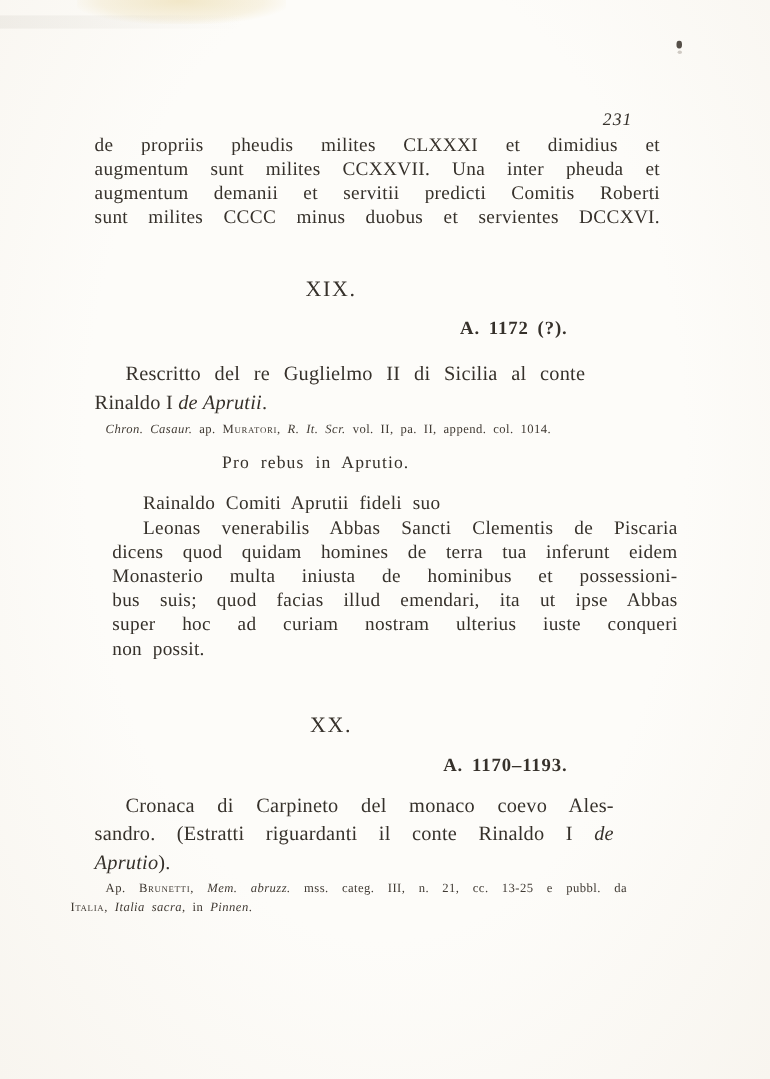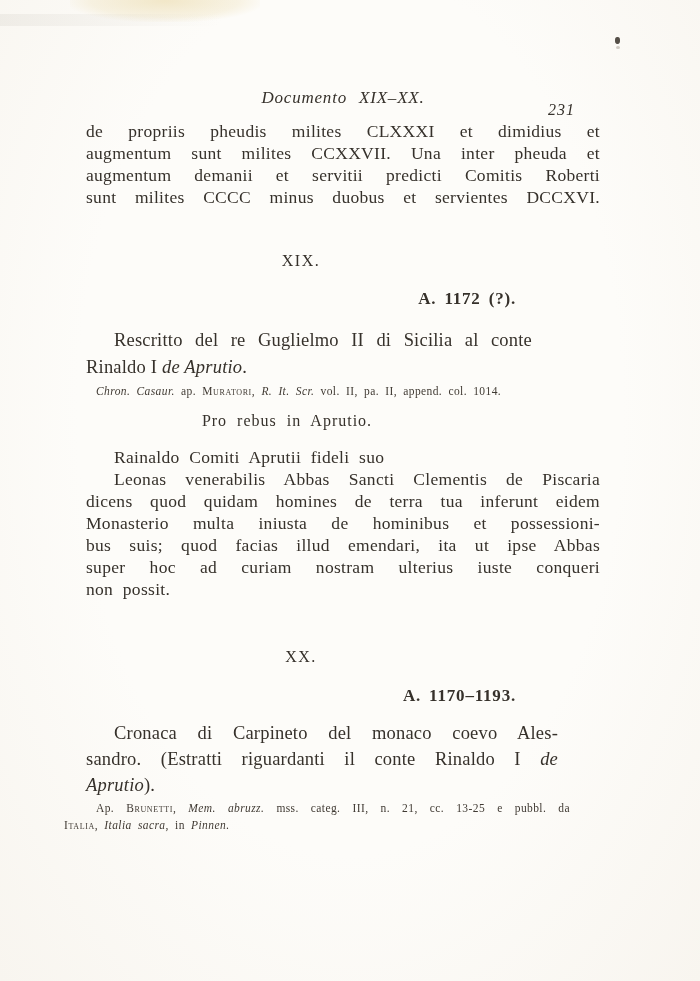--- a/index.html
+++ b/index.html
@@ -51,21 +51,21 @@
 
   
   .para1 {
     top: 120px; left: 86px; width: 514px;
     font-size: 17.5px; line-height: 22px; letter-spacing: 0.3px;
   }
 
   
   .secnum {
     left: 86px; width: 430px; text-align: center;
-    font-size: 16px; letter-spacing: 1.5px;
+    font-size: 20px; letter-spacing: 1.5px;
   }
   .secdate {
     left: 86px; width: 430px; text-align: right;
     font-size: 17px; letter-spacing: 0.8px; word-spacing: 3px; font-weight: bold;
   }
   .sec19num { top: 252px; }
   .sec19date { top: 289px; }
   .sec20num { top: 648px; }
   .sec20date { top: 686px; }
 
@@ -88,21 +88,21 @@
   .cite20 { top: 800px; left: 64px; width: 506px; line-height: 17px; }
 
   
   .doctitle {
     top: 412px; left: 86px; width: 402px; text-align: center;
     font-size: 16px; letter-spacing: 1px; word-spacing: 5px;
   }
 
   
   .body19 {
-    top: 446px; left: 86px; width: 514px;
+    top: 446px; left: 102px; width: 514px;
     font-size: 17.5px; line-height: 22px; letter-spacing: 0.3px;
   }
 
   .line { min-height: 1em; }
   .just { text-align: justify; text-align-last: justify; }
   .ind  { padding-left: 28px; }
   .ind32{ padding-left: 32px; }
   .sp   { word-spacing: 5px; }
 
   .seg-i  { font-style: italic; }
@@ -111,36 +111,35 @@
 </head>
 <body>
 
 <div class="page">
 
   <div class="blk stain"></div>
   <div class="blk streak"></div>
   <div class="blk speck"></div>
   <div class="blk speck2"></div>
 
-  <div class="blk runhead">Documento XIX–XX.</div>
   <div class="blk folio">231</div>
 
   <div class="blk para1">
     <div class="line just">de propriis pheudis milites CLXXXI et dimidius et</div>
     <div class="line just">augmentum sunt milites CCXXVII. Una inter pheuda et</div>
     <div class="line just">augmentum demanii et servitii predicti Comitis Roberti</div>
     <div class="line just">sunt milites CCCC minus duobus et servientes DCCXVI.</div>
   </div>
 
   <div class="blk secnum sec19num">XIX.</div>
   <div class="blk secdate sec19date">A. 1172 (?).</div>
 
   <div class="blk rubric19">
     <div class="line just ind">Rescritto del re Guglielmo II di Sicilia al conte</div>
-    <div class="line"><span class="seg-n">Rinaldo I </span><span class="seg-i">de Aprutio</span><span class="seg-n">.</span></div>
+    <div class="line"><span class="seg-n">Rinaldo I </span><span class="seg-i">de Aprutii</span><span class="seg-n">.</span></div>
   </div>
 
   <div class="blk cite cite19"><span class="seg-i">Chron. Casaur.</span><span class="seg-n"> ap. </span><span class="seg-sc">Muratori</span><span class="seg-n">, </span><span class="seg-i">R. It. Scr.</span><span class="seg-n"> vol. II, pa. II, append. col. 1014.</span></div>
 
   <div class="blk doctitle">Pro rebus in Aprutio.</div>
 
   <div class="blk body19">
     <div class="line ind sp">Rainaldo Comiti Aprutii fideli suo</div>
     <div class="line just ind">Leonas venerabilis Abbas Sancti Clementis de Piscaria</div>
     <div class="line just">dicens quod quidam homines de terra tua inferunt eidem</div>

